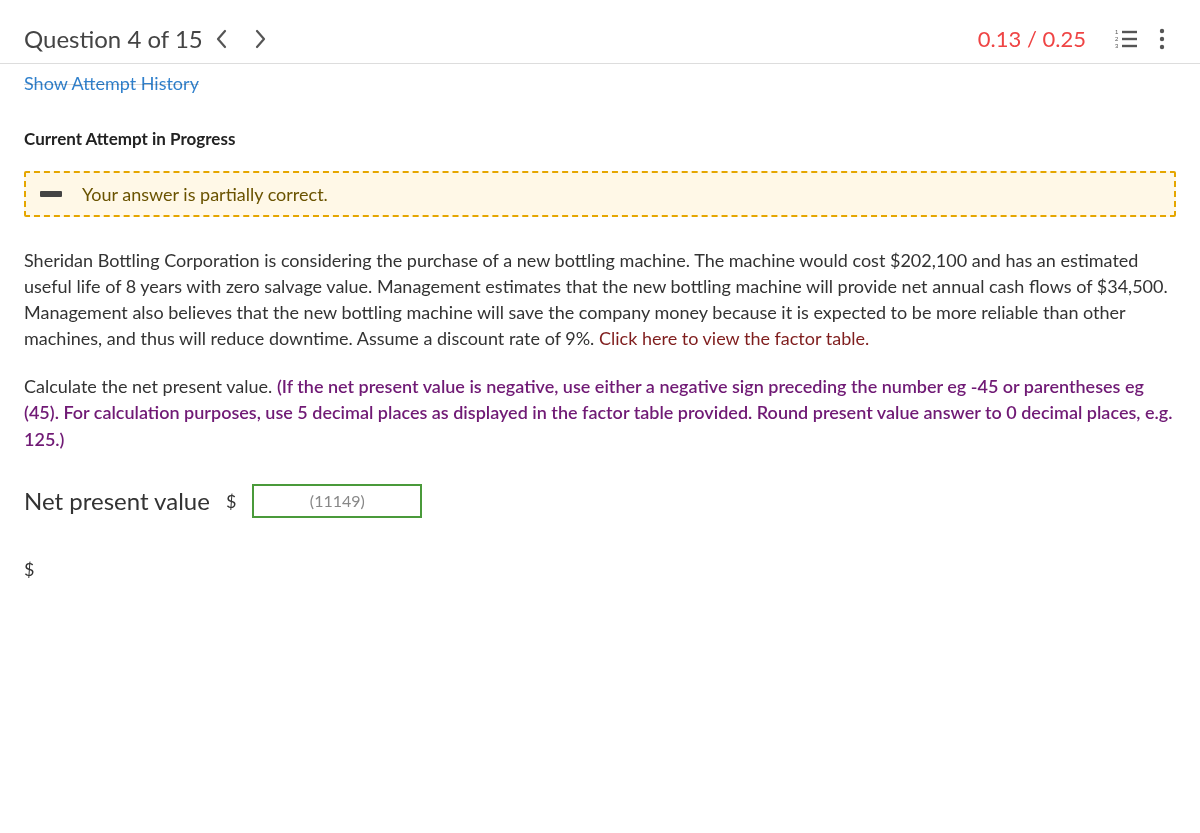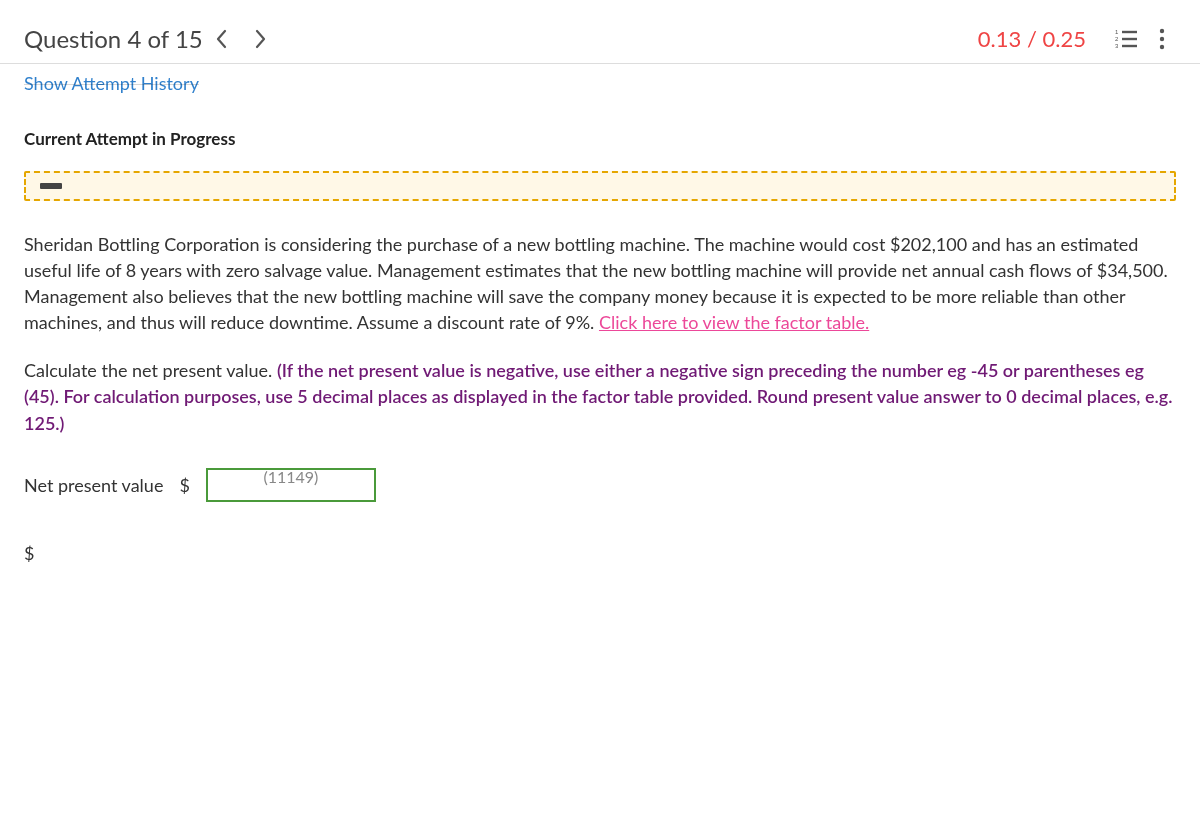--- a/index.html
+++ b/index.html
@@ -50,33 +50,33 @@
       gap: 20px;
       margin-bottom: 30px;
       border-radius: 2px;
     }
     .minus-mark {
       width: 22px; height: 6px; background: #444; border-radius: 1px;
       display: inline-block; flex-shrink: 0;
     }
     .feedback-text { color: #6a5300; font-size: 18px; }
     .para { color: #333; line-height: 1.45; margin-bottom: 22px; font-size: 18px; }
-    .link-inline { color: #ec4899; cursor: pointer; text-decoration: underline; }
+    .link-inline { color: #7f1d1d; cursor: pointer; }
     .red-italic { color: #701a75; font-weight: 600; }
     .answer-row { display: flex; align-items: center; gap: 16px; margin: 32px 0 40px 0; }
-    .answer-label { font-size: 18px; color: #333; }
+    .answer-label { font-size: 24px; color: #333; }
     .dollar { font-size: 18px; color: #333; }
     .input-box {
       border: 2px solid;
       height: 34px;
       padding: 14px 8px;
       font-size: 16px;
       color: #777;
       display: flex;
-      align-items: flex-end;
+      align-items: center;
       min-width: 170px;
     }
     .input-green { border-color: #4a9a3a; }
     .input-red { border-color: #c12a2a; }
     .input-text { margin: 0 auto; color: #888; }
     svg { display: block; }
   </style>
 </head>
 <body>
 
@@ -116,20 +116,21 @@
 </div>
 
 <a class="attempt-link">Show Attempt History</a>
 
 <div class="content">
 
   <div class="heading">Current Attempt in Progress</div>
 
   <div class="feedback-box">
     <span class="minus-mark"></span>
+    <span class="feedback-text">Your answer is partially correct.</span>
   </div>
 
   <p class="para">
     <span>Sheridan Bottling Corporation is considering the purchase of a new bottling machine. The machine would cost $202,100 and has an estimated useful life of 8 years with zero salvage value. Management estimates that the new bottling machine will provide net annual cash flows of $34,500. Management also believes that the new bottling machine will save the company money because it is expected to be more reliable than other machines, and thus will reduce downtime. Assume a discount rate of 9%. </span><span class="link-inline">Click here to view the factor table.</span>
   </p>
 
   <p class="para">
     <span>Calculate the net present value. </span><span class="red-italic">(If the net present value is negative, use either a negative sign preceding the number eg -45 or parentheses eg (45). For calculation purposes, use 5 decimal places as displayed in the factor table provided. Round present value answer to 0 decimal places, e.g. 125.)</span>
   </p>
 

